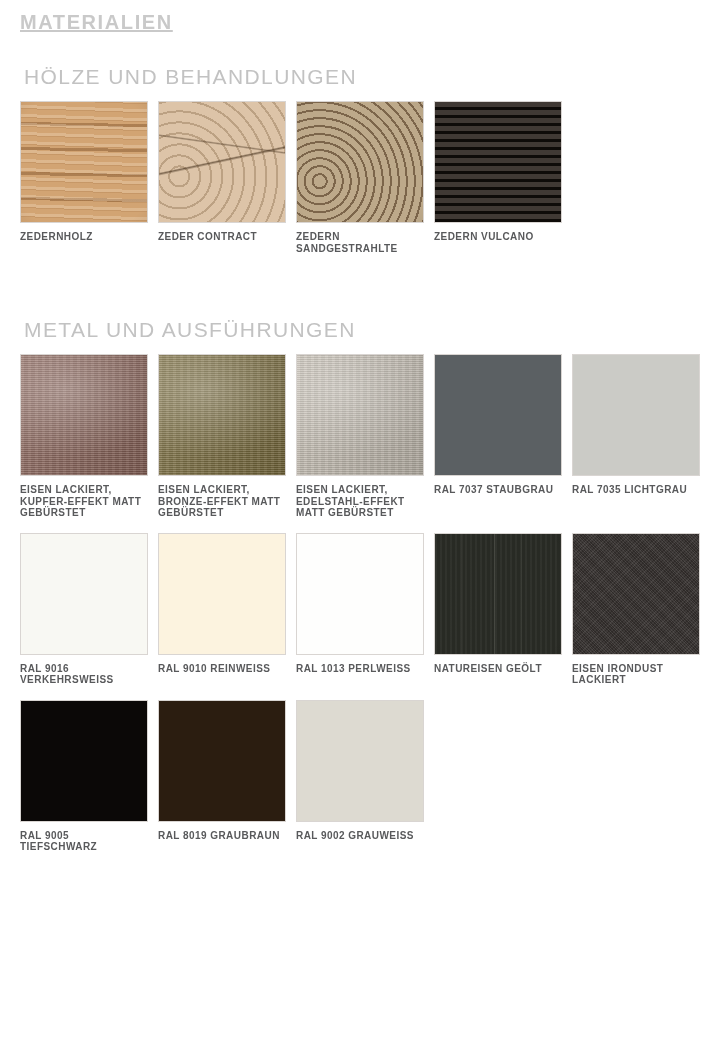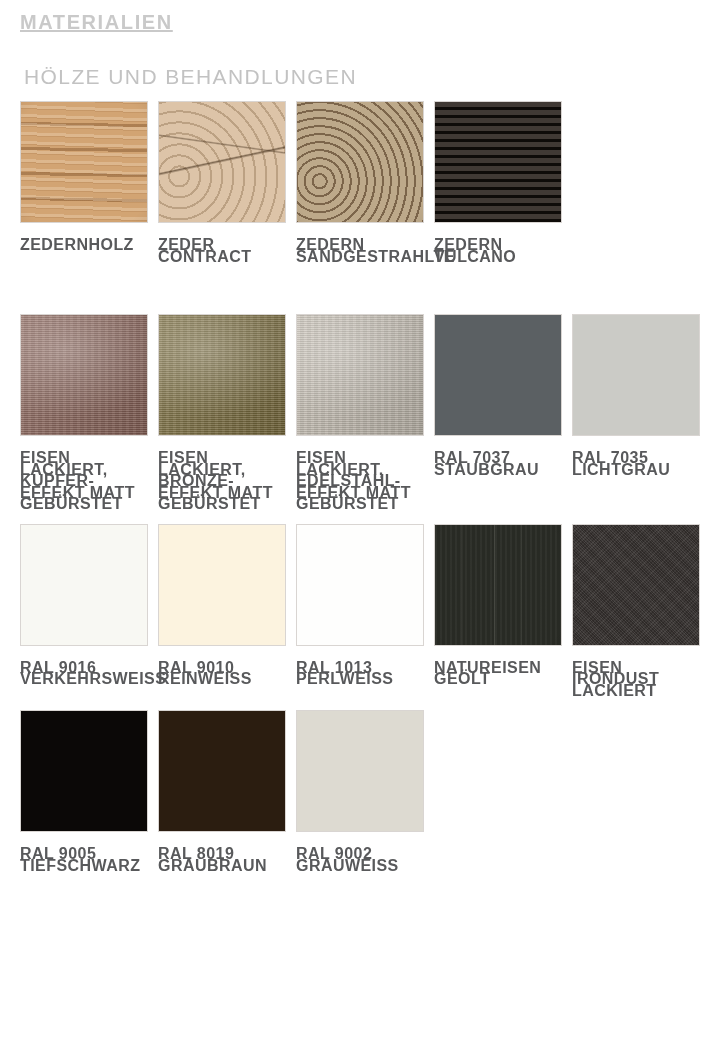--- a/index.html
+++ b/index.html
@@ -62,26 +62,26 @@
   .swatch {
     width: 128px;
     height: 122px;
     border: 1px solid #d9d5d2;
     position: relative;
     overflow: hidden;
     background-color: #ddd;
   }
 
   .cell-label {
-    font-size: 16px;
+    font-size: 10px;
     font-weight: bold;
     letter-spacing: 0.45px;
     line-height: 11.5px;
     color: #58595b;
-    margin-top: 16px;
+    margin-top: 8px;
     width: 128px;
     text-transform: uppercase;
   }
 
   .row-woods .cell { margin-bottom: 10px; }
   .row-metals .cell { margin-bottom: 14px; }
 
   
   .tx { position: absolute; inset: 0; }
 
@@ -214,20 +214,21 @@
             <div class="tx tx-ridges"></div>
           </div>
           <div class="cell-label">ZEDERN VULCANO</div>
         </div>
       </div>
   </section>
 
   <div class="spacer-lg"></div>
 
   <section class="section-metals">
+    <h2 class="section-title">METAL UND AUSFÜHRUNGEN</h2>
     <div class="grid row-metals" id="grid-metals">
         <div class="cell">
           <div class="swatch" style="background-color: rgb(138, 99, 88);">
             <div class="tx tx-brushed"></div>
             <div class="tx tx-sheen"></div>
           </div>
           <div class="cell-label">EISEN LACKIERT, KUPFER-EFFEKT MATT GEBÜRSTET</div>
         </div>
         <div class="cell">
           <div class="swatch" style="background-color: rgb(122, 108, 60);">

